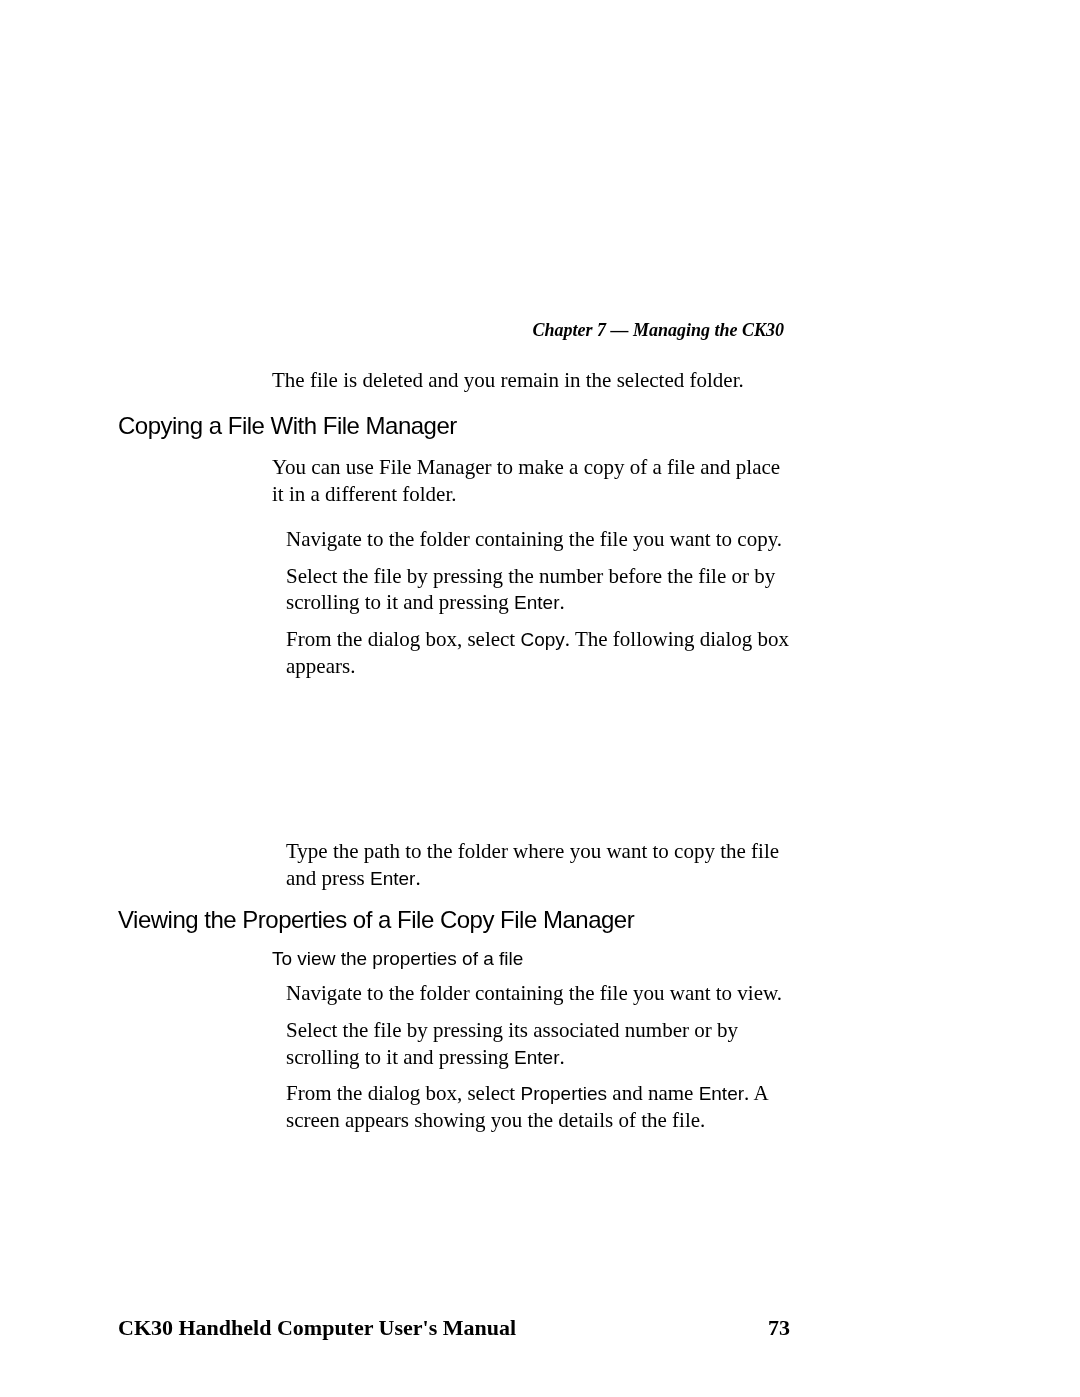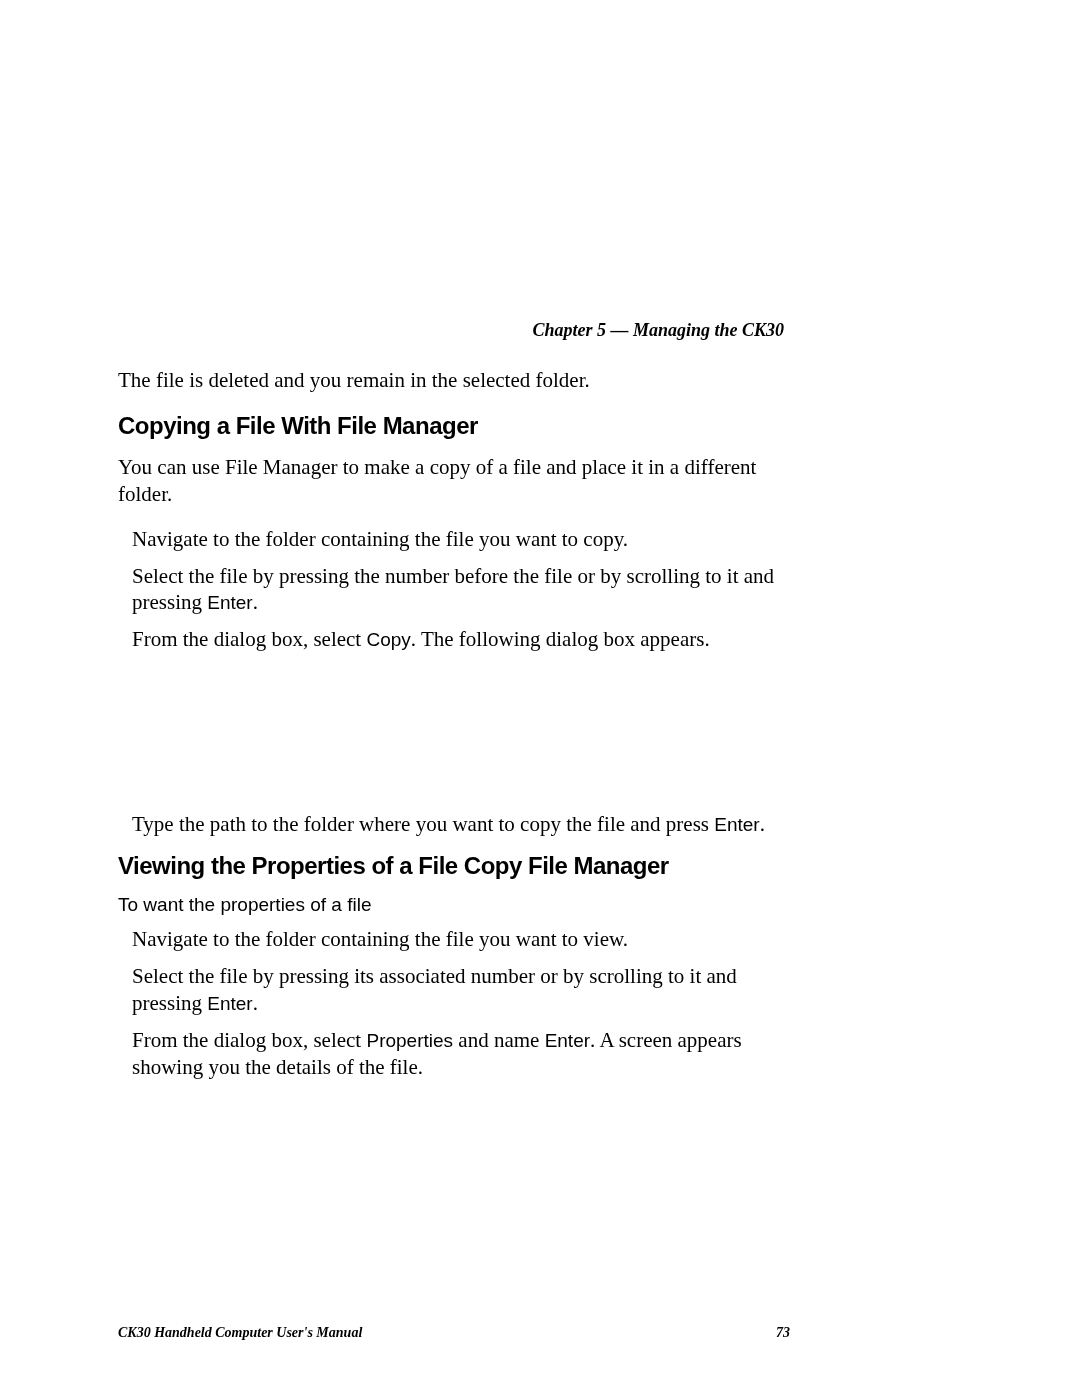--- a/index.html
+++ b/index.html
@@ -19,29 +19,30 @@
   .chapter-header {
     text-align: right;
     font-family: Georgia, "Times New Roman", serif;
     font-style: italic;
     font-weight: bold;
     font-size: 18px;
     margin-bottom: 26px;
     padding-right: 6px;
   }
   .body-indent {
+    margin-left: 154px;
   }
   .body-text {
     font-size: 21px;
     line-height: 1.28;
     margin-bottom: 18px;
   }
   .section-heading {
     font-family: Arial, Helvetica, sans-serif;
-    font-weight: 700;
+    font-weight: 400;
     font-size: 24px;
     letter-spacing: -0.5px;
     margin-top: 14px;
     margin-bottom: 14px;
   }
   .sub-heading {
     font-family: Arial, Helvetica, sans-serif;
     font-size: 19px;
     margin-bottom: 10px;
   }
@@ -62,33 +63,32 @@
   }
   .image-gap {
     height: 148px;
   }
   .footer {
     position: absolute;
     left: 118px;
     right: 290px;
     bottom: 56px;
     font-family: Georgia, "Times New Roman", serif;
-    font-style: italic;
     font-weight: bold;
-    font-size: 14px;
+    font-size: 22px;
   }
   .footer-title { float: left; }
   .footer-page { float: right; }
 </style>
 </head>
 <body>
 
 <div class="page">
 
-  <div class="chapter-header">Chapter 5 — Managing the CK30</div>
+  <div class="chapter-header">Chapter 7 — Managing the CK30</div>
 
   <div class="body-indent">
     <p class="body-text">The file is deleted and you remain in the selected folder.</p>
   </div>
 
   <h2 class="section-heading">Copying a File With File Manager</h2>
 
   <div class="body-indent">
     <p class="body-text">You can use File Manager to make a copy of a file and place it in a different folder.</p>
 
@@ -111,21 +111,21 @@
       <li>
         <span>Type the path to the folder where you want to copy the file and press </span><span class="ui-term">Enter</span><span>.</span>
       </li>
     </ol>
   </div>
 
   <h2 class="section-heading">Viewing the Properties of a File Copy File Manager</h2>
 
   <div class="body-indent">
 
-    <p class="sub-heading">To want the properties of a file</p>
+    <p class="sub-heading">To view the properties of a file</p>
 
     <ol class="steps">
       <li>
         <span>Navigate to the folder containing the file you want to view.</span>
       </li>
       <li>
         <span>Select the file by pressing its associated number or by scrolling to it and pressing </span><span class="ui-term">Enter</span><span>.</span>
       </li>
       <li>
         <span>From the dialog box, select </span><span class="ui-term">Properties</span><span> and name </span><span class="ui-term">Enter</span><span>. A screen appears showing you the details of the file.</span>

